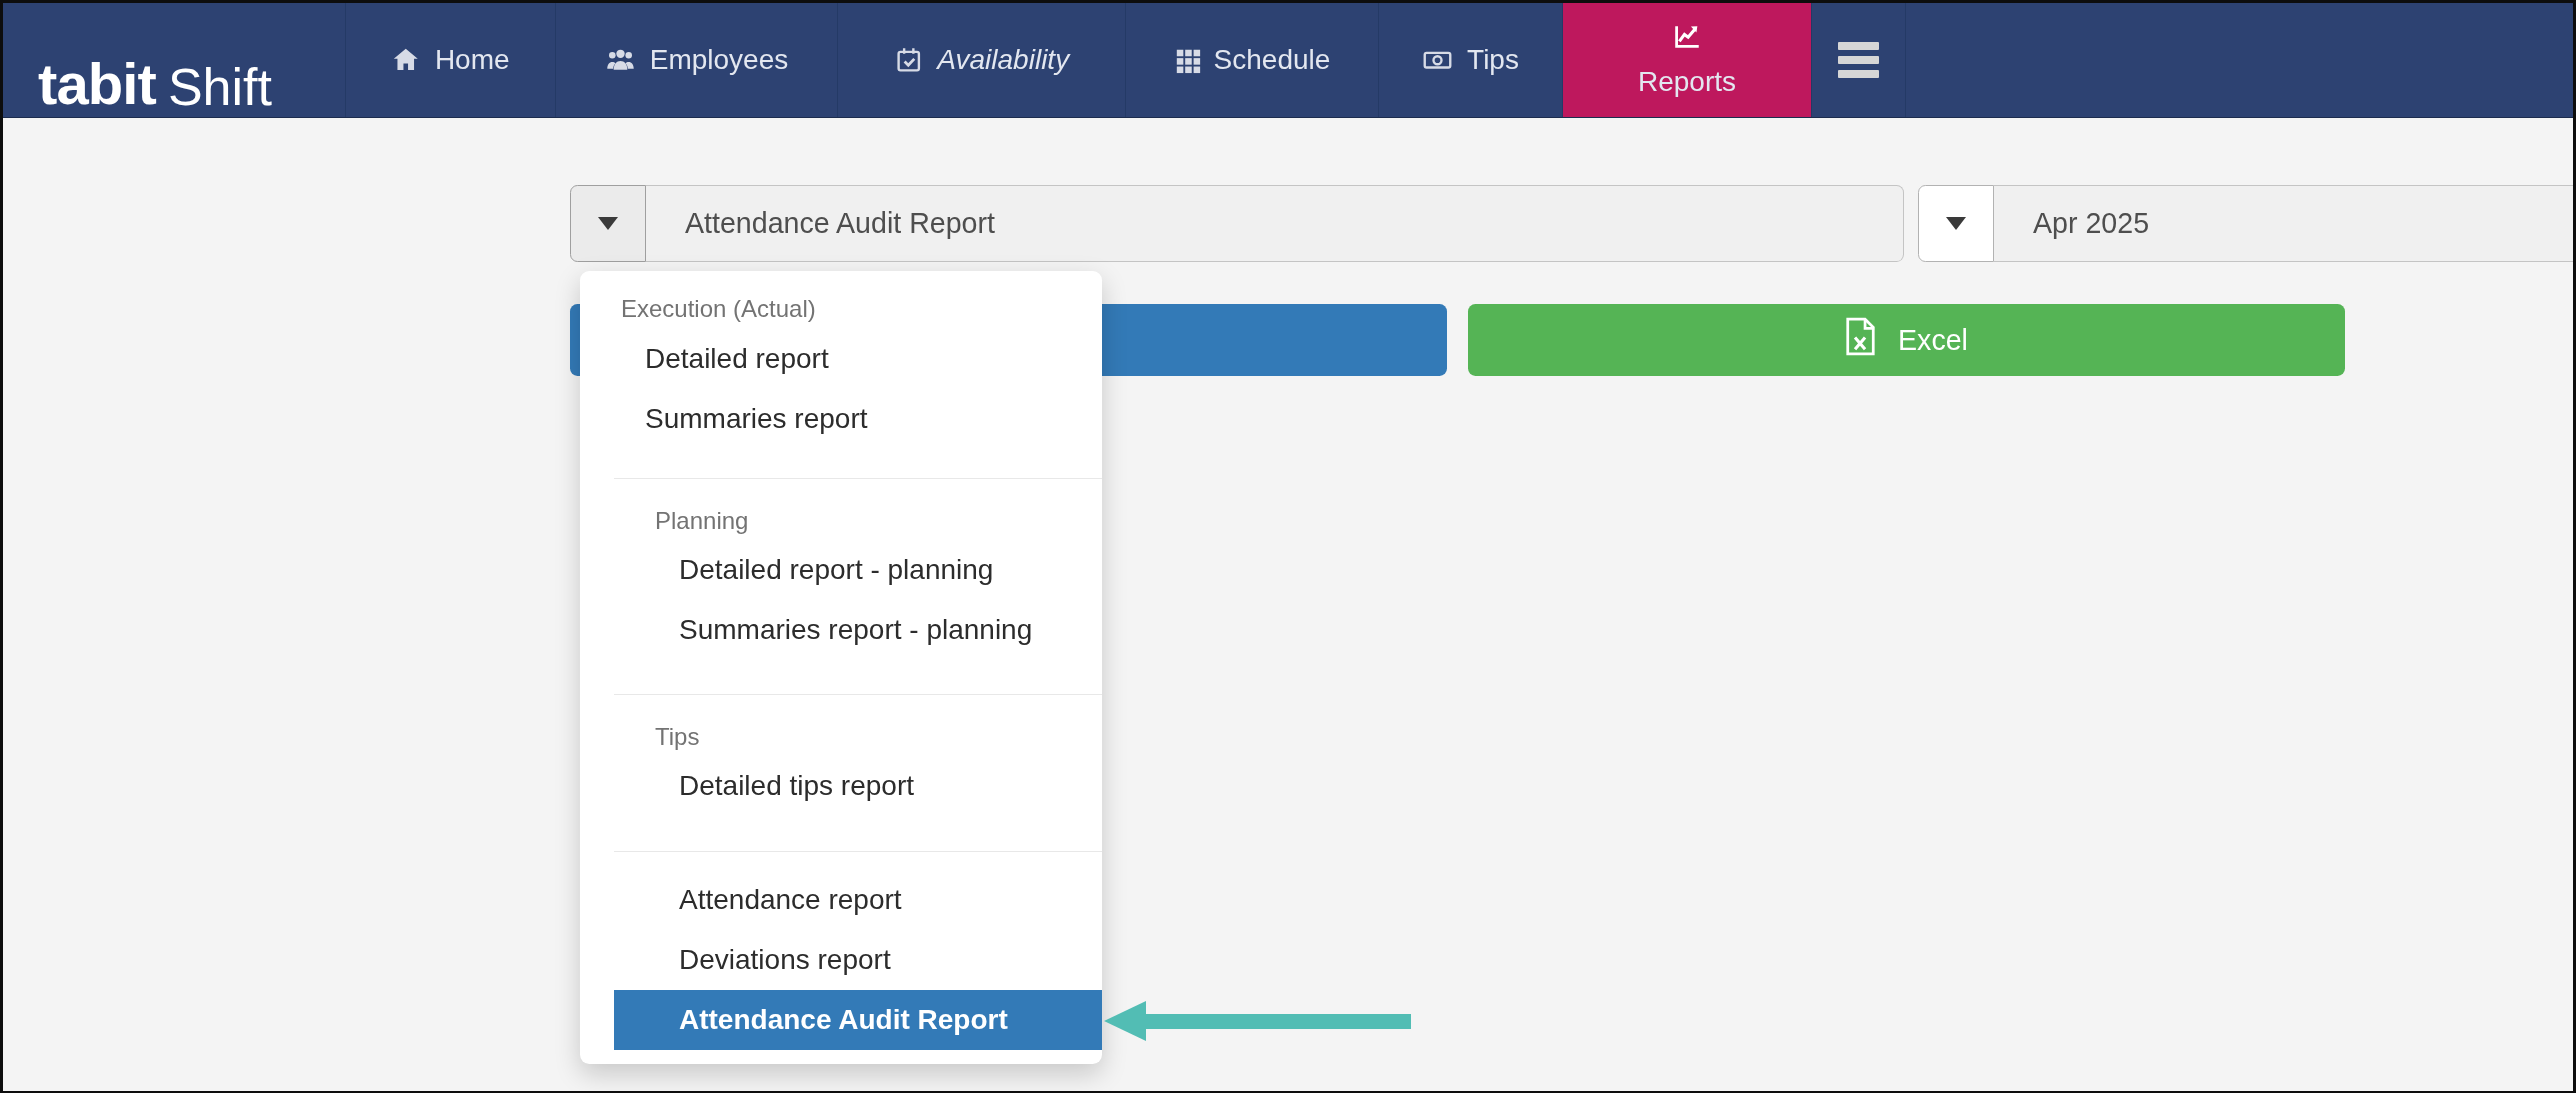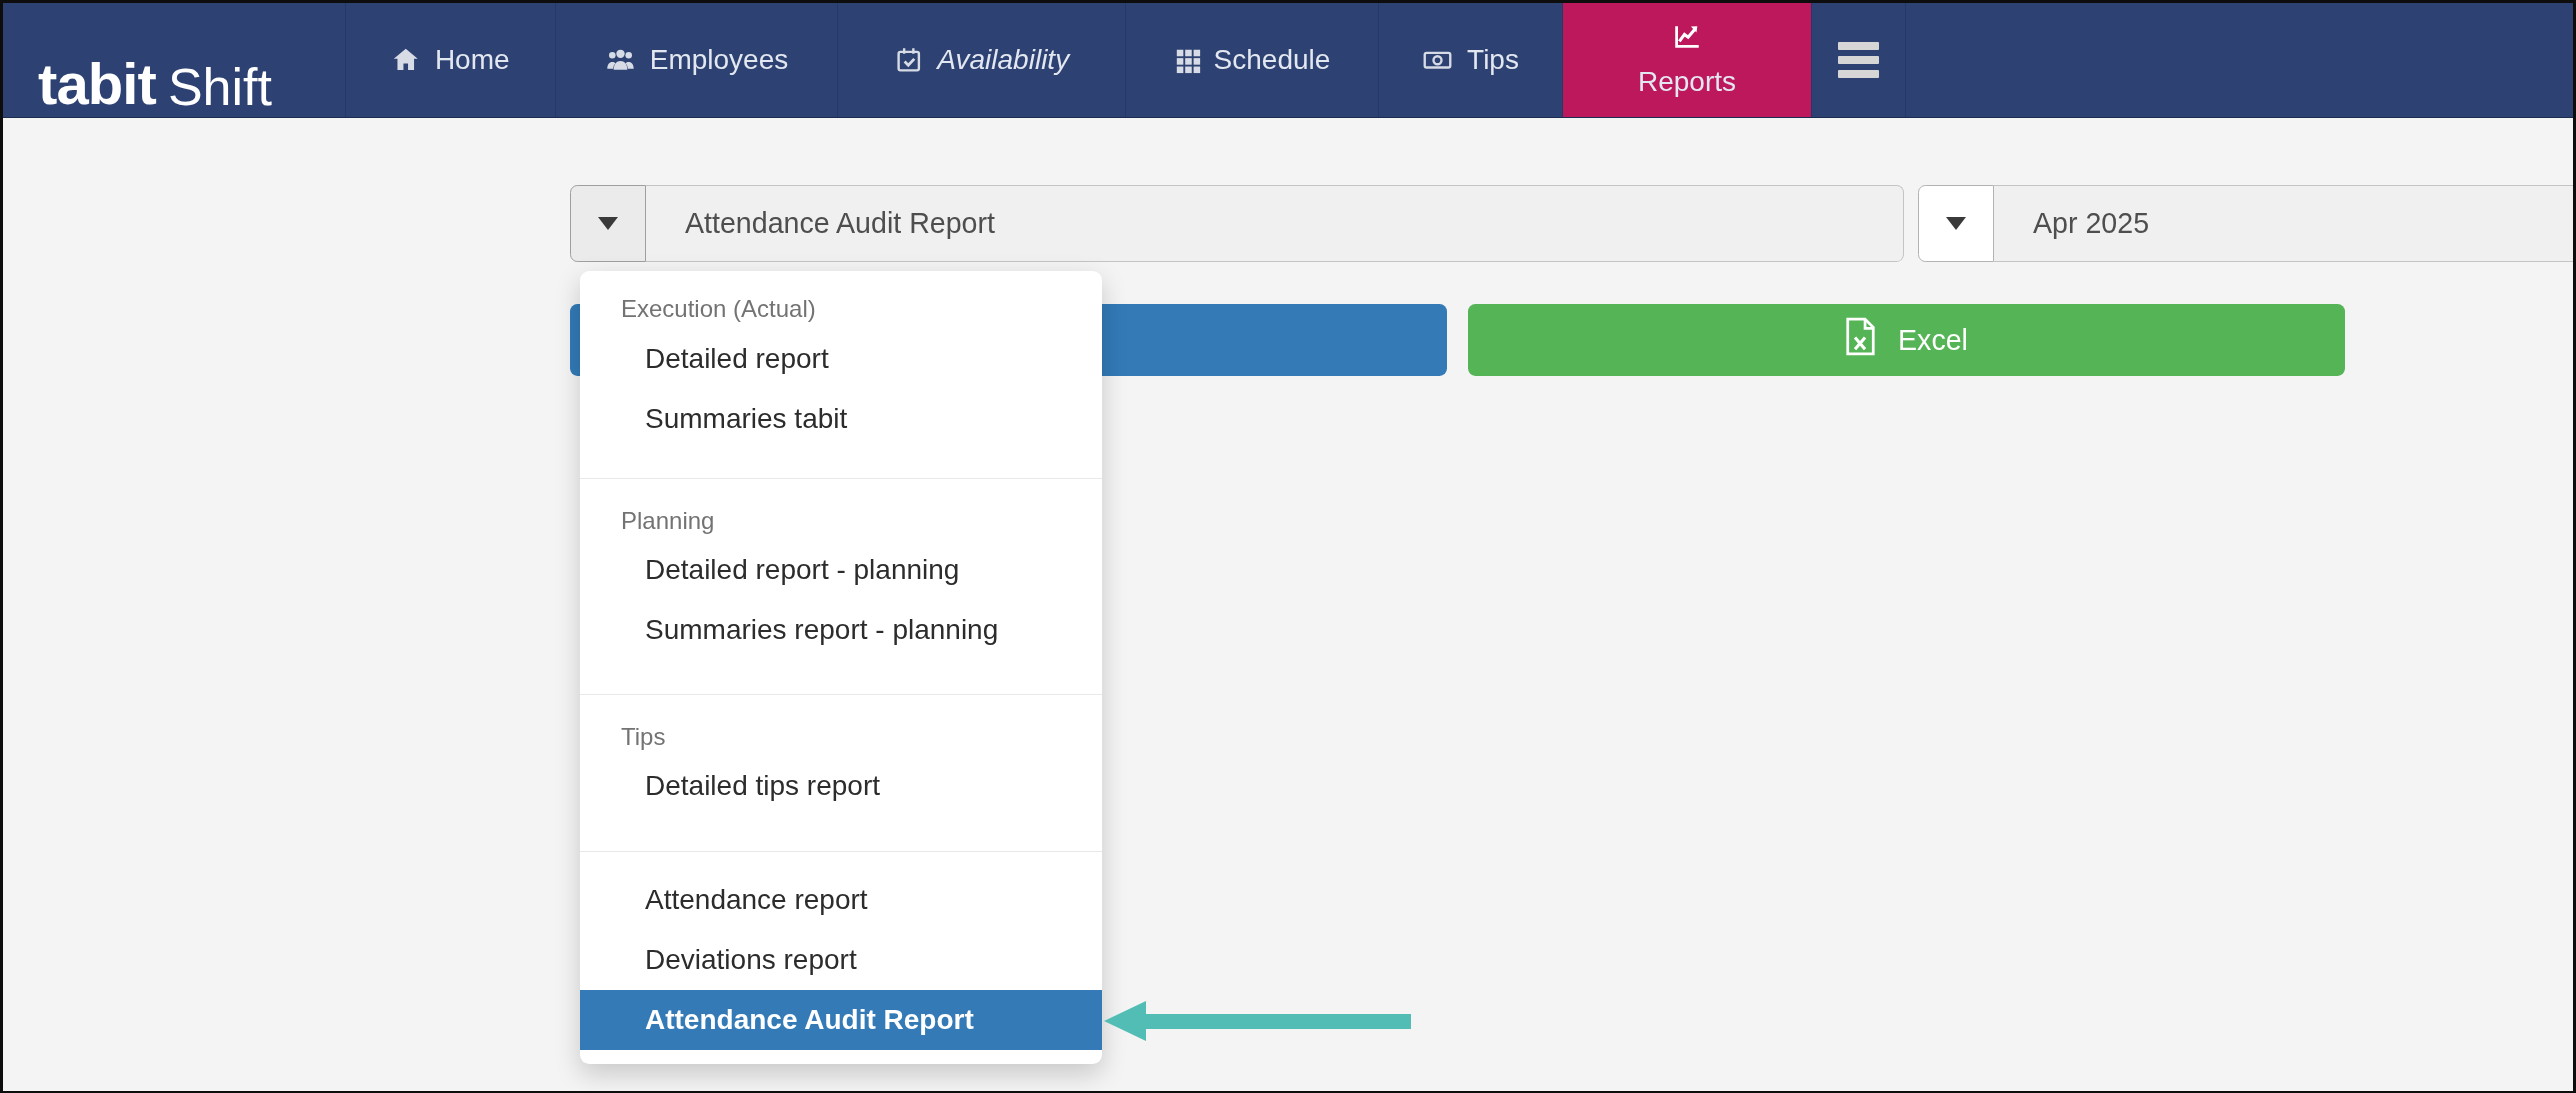--- a/index.html
+++ b/index.html
@@ -96,21 +96,21 @@
   
   .menu {
     position:absolute; left:577px; top:268px; width:522px;
     background:#ffffff;
     border-radius:9.2px;
     box-shadow: 0 9.2px 26px rgba(0,0,0,0.18);
     z-index:5;
     overflow:hidden;
   }
   .menu-section { padding-top:11px; }
-  .menu-section + .menu-section { border-top:0.9px solid #e8e8e8; }
+  .menu-section + .menu-section { border-top:0.9px solid #e8e8e8;margin-left:34px; }
   .sec-1 { height:207px; }
   .sec-2 { height:216px; padding-top:14.7px; }
   .sec-3 { height:157px; padding-top:14.7px; }
   .sec-4 { height:213px; padding-top:18.4px; }
   .menu-header {
     font-size:24px; color:#737373;
     padding:13px 41px 5.5px;
   }
   .menu-item {
     font-size:28px; color:#2c2c2c;
@@ -253,21 +253,21 @@
       </svg>
     </span>
     <span>Excel</span>
   </button>
 
   <div class="menu">
 
     <div class="menu-section sec-1">
       <div class="menu-header">Execution (Actual)</div>
       <div class="menu-item">Detailed report</div>
-      <div class="menu-item">Summaries tabit</div>
+      <div class="menu-item">Summaries report</div>
     </div>
 
     <div class="menu-section sec-2">
       <div class="menu-header">Planning</div>
       <div class="menu-item">Detailed report - planning</div>
       <div class="menu-item">Summaries report - planning</div>
     </div>
 
     <div class="menu-section sec-3">
       <div class="menu-header">Tips</div>

